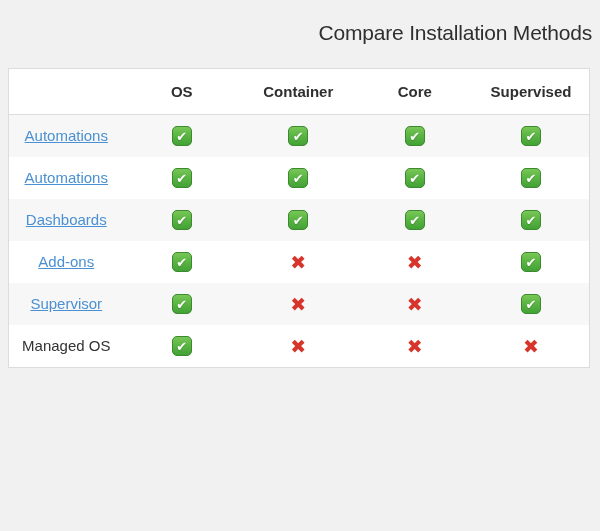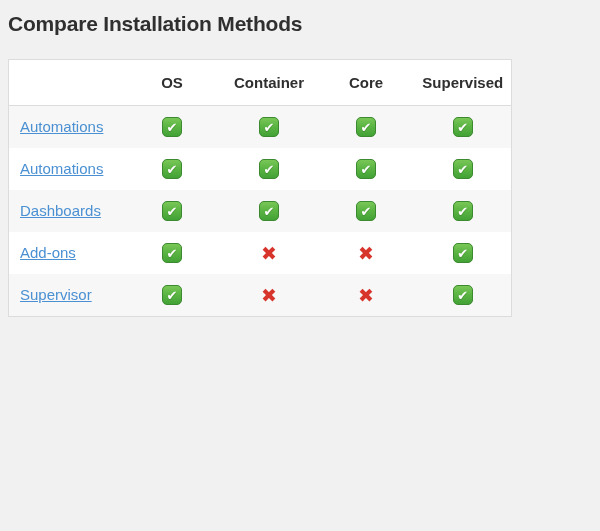--- a/index.html
+++ b/index.html
@@ -9,28 +9,29 @@
     height: 531px;
     overflow: hidden;
     background: var(--page-bg, #f1f1f1);
     font-family: "Liberation Sans", sans-serif;
   }
   .page {
     padding: 8px;
     box-sizing: border-box;
   }
   h1.title {
-    margin: 4px 0 23px 0;
+    margin: 13px 0 23px 0;
     font-size: 21px;
-    font-weight: 700;
+    font-weight: 400;
     color: var(--heading, #2f2f2f);
     letter-spacing: -0.2px;
+    text-align: right;
   }
   table.compare-table {
-    width: 504px;
+    width: 582px;
     border-collapse: collapse;
     background: var(--table-bg, #ffffff);
     border: 1px solid var(--border, #dcdcdc);
     font-size: 15px;
     color: var(--text, #333333);
     table-layout: fixed;
   }
   table.compare-table col.feature-col { width: 115px; }
   thead th {
     height: 45px;
@@ -41,21 +42,21 @@
     padding: 0 4px;
     font-size: 15px;
   }
   tbody tr:nth-child(odd) { background: var(--stripe, #f7f7f7); }
   tbody td {
     text-align: center;
     vertical-align: middle;
     padding: 10px 4px;
   }
   tbody td.label {
-    text-align: left;
+    text-align: center;
     padding: 10px 11px;
     line-height: 22px;
     word-wrap: break-word;
   }
   tbody td.label a {
     color: var(--link, #4a90d2);
     text-decoration: underline;
     cursor: pointer;
   }
   .icon-check {
@@ -149,15 +150,22 @@
           <td><span class="icon-cross"><span class="glyph">✖</span></span></td>
           <td><span class="icon-check"><span class="glyph">✔</span></span></td>
         </tr>
         <tr>
           <td class="label"><a href="#">Supervisor</a></td>
           <td><span class="icon-check"><span class="glyph">✔</span></span></td>
           <td><span class="icon-cross"><span class="glyph">✖</span></span></td>
           <td><span class="icon-cross"><span class="glyph">✖</span></span></td>
           <td><span class="icon-check"><span class="glyph">✔</span></span></td>
         </tr>
+        <tr>
+          <td class="label"><span>Managed OS</span></td>
+          <td><span class="icon-check"><span class="glyph">✔</span></span></td>
+          <td><span class="icon-cross"><span class="glyph">✖</span></span></td>
+          <td><span class="icon-cross"><span class="glyph">✖</span></span></td>
+          <td><span class="icon-cross"><span class="glyph">✖</span></span></td>
+        </tr>
       </tbody>
   </table>
 </div>
 
 </body></html>

